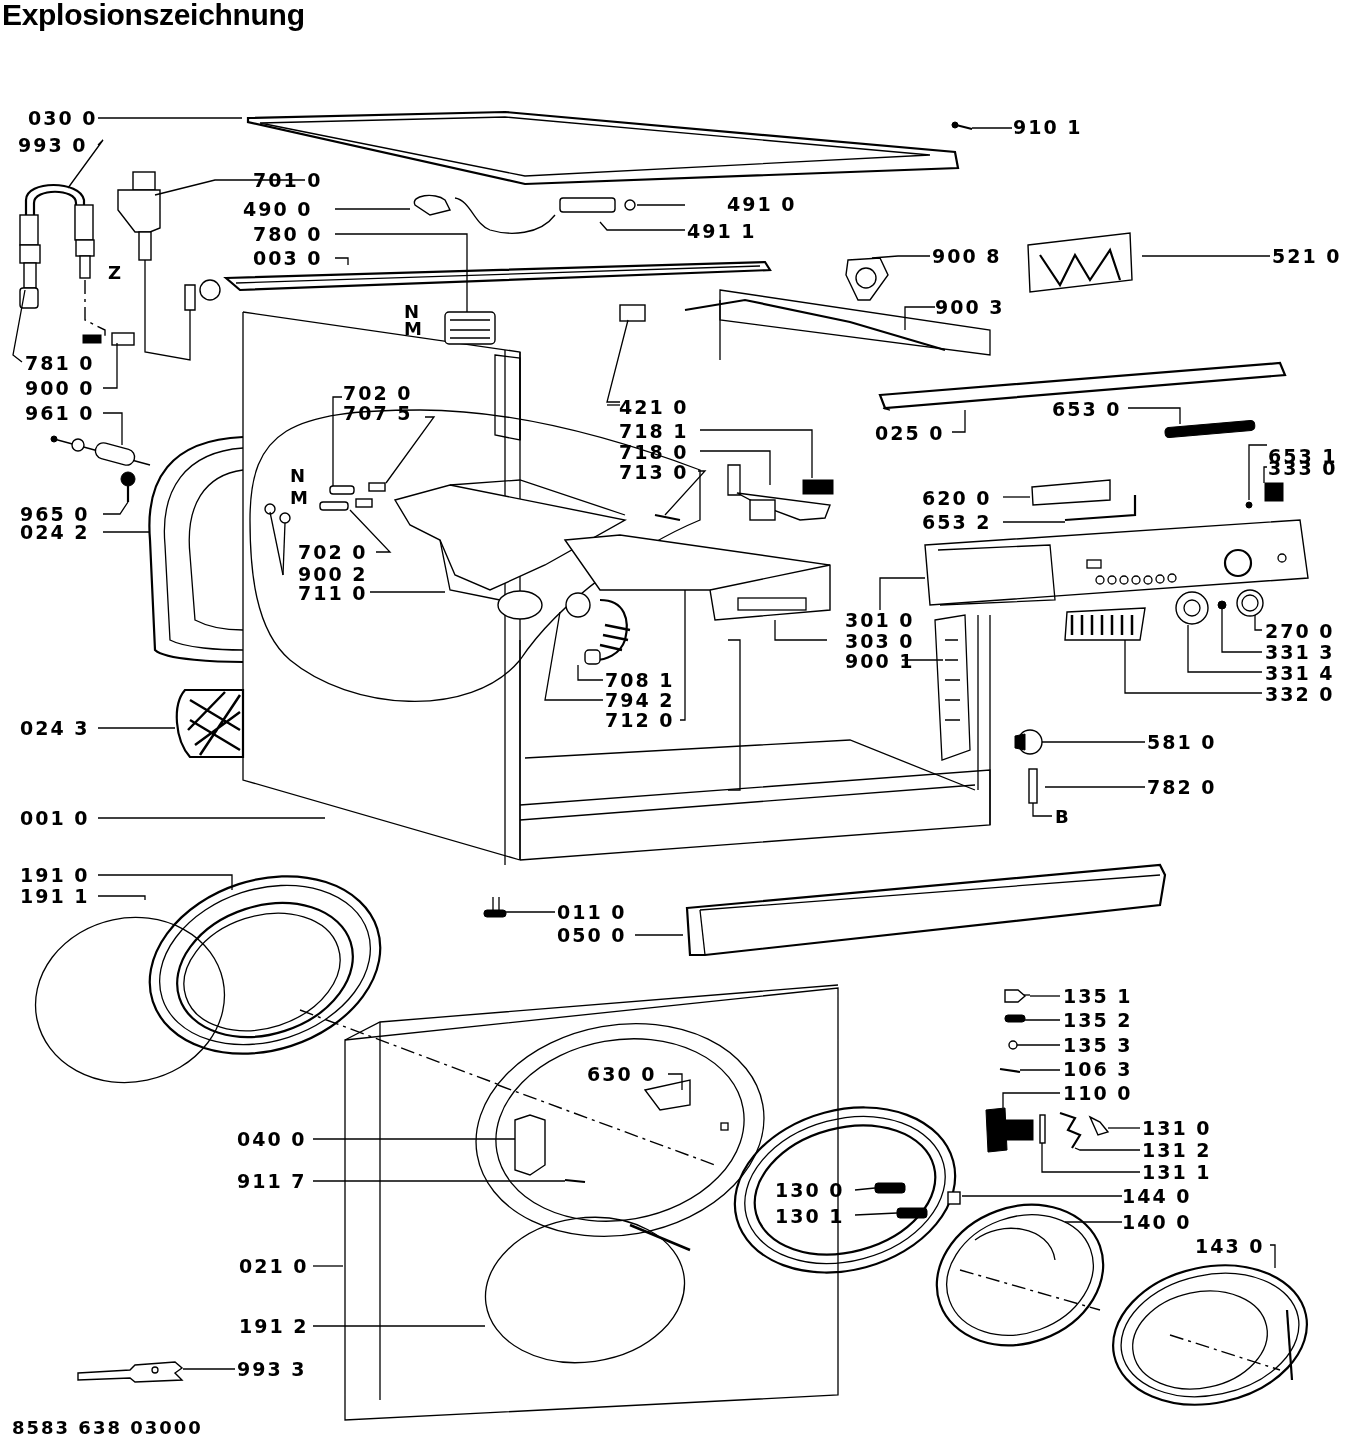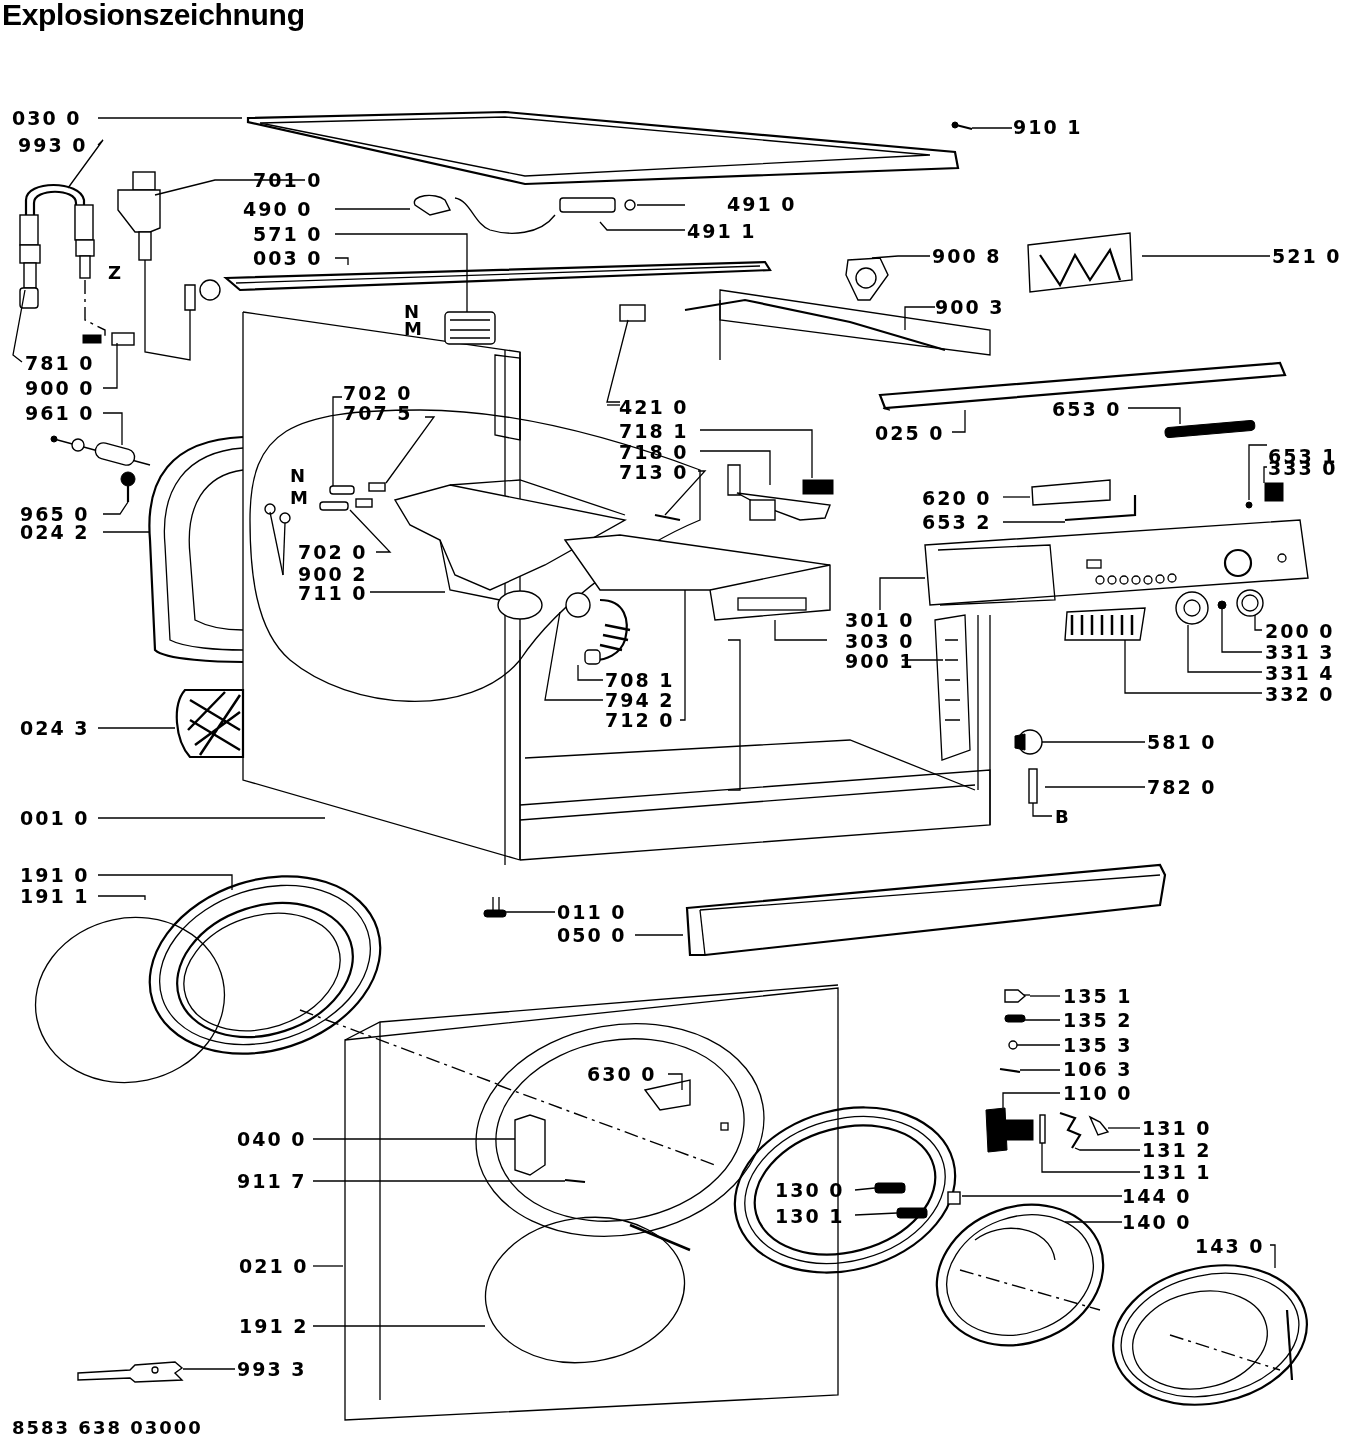--- a/index.html
+++ b/index.html
@@ -370,25 +370,25 @@
     <path class="ln" d="M855 1215 L897 1213"></path>
     <path class="ln" d="M962 1196 L1122 1196"></path>
     <path class="ln" d="M1065 1222 L1122 1222"></path>
     <path class="ln" d="M1270 1245 L1275 1245 L1275 1268"></path>
     <path class="ln" d="M313 1266 L343 1266"></path>
     <path class="ln" d="M313 1326 L485 1326"></path>
     <path class="ln" d="M183 1369 L235 1369"></path>
   </g>
 </svg>
 
-<div class="lbl" style="left:12px;top:107px">030 0</div>
+<div class="lbl" style="left:28px;top:107px">030 0</div>
 <div class="lbl" style="left:18px;top:134px">993 0</div>
 <div class="lbl" style="left:253px;top:169px">701 0</div>
 <div class="lbl" style="left:243px;top:198px">490 0</div>
-<div class="lbl" style="left:253px;top:223px">571 0</div>
+<div class="lbl" style="left:253px;top:223px">780 0</div>
 <div class="lbl" style="left:253px;top:247px">003 0</div>
 <div class="lbl" style="left:727px;top:193px">491 0</div>
 <div class="lbl" style="left:687px;top:220px">491 1</div>
 <div class="lbl" style="left:1013px;top:116px">910 1</div>
 <div class="lbl" style="left:932px;top:245px">900 8</div>
 <div class="lbl" style="left:1272px;top:245px">521 0</div>
 <div class="lbl" style="left:935px;top:296px">900 3</div>
 <div class="lbl" style="left:25px;top:352px">781 0</div>
 <div class="lbl" style="left:25px;top:377px">900 0</div>
 <div class="lbl" style="left:25px;top:402px">961 0</div>
@@ -405,21 +405,21 @@
 <div class="lbl" style="left:619px;top:461px">713 0</div>
 <div class="lbl" style="left:875px;top:422px">025 0</div>
 <div class="lbl" style="left:1052px;top:398px">653 0</div>
 <div class="lbl" style="left:1268px;top:445px">653 1</div>
 <div class="lbl" style="left:1268px;top:457px">333 0</div>
 <div class="lbl" style="left:922px;top:487px">620 0</div>
 <div class="lbl" style="left:922px;top:511px">653 2</div>
 <div class="lbl" style="left:845px;top:609px">301 0</div>
 <div class="lbl" style="left:845px;top:630px">303 0</div>
 <div class="lbl" style="left:845px;top:650px">900 1</div>
-<div class="lbl" style="left:1265px;top:620px">200 0</div>
+<div class="lbl" style="left:1265px;top:620px">270 0</div>
 <div class="lbl" style="left:1265px;top:641px">331 3</div>
 <div class="lbl" style="left:1265px;top:662px">331 4</div>
 <div class="lbl" style="left:1265px;top:683px">332 0</div>
 <div class="lbl" style="left:605px;top:669px">708 1</div>
 <div class="lbl" style="left:605px;top:689px">794 2</div>
 <div class="lbl" style="left:605px;top:709px">712 0</div>
 <div class="lbl" style="left:1147px;top:731px">581 0</div>
 <div class="lbl" style="left:1147px;top:776px">782 0</div>
 <div class="lbl" style="left:20px;top:717px">024 3</div>
 <div class="lbl" style="left:20px;top:807px">001 0</div>

